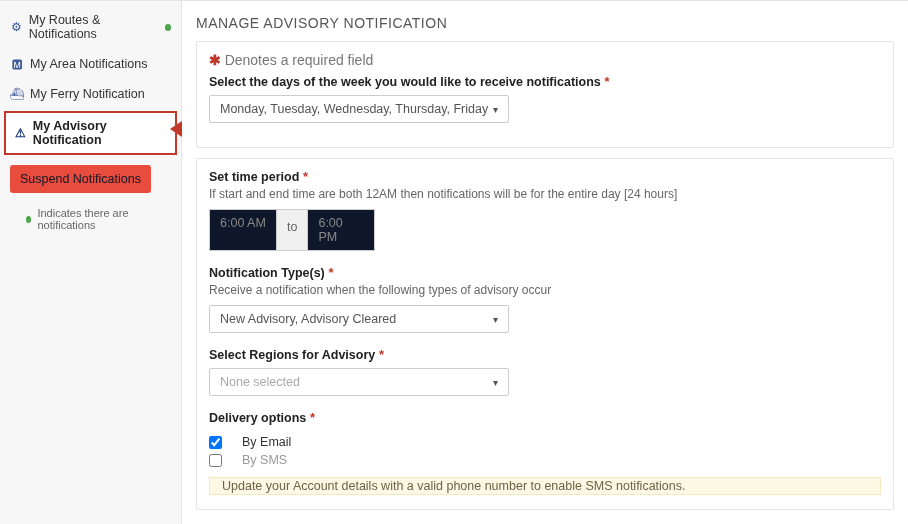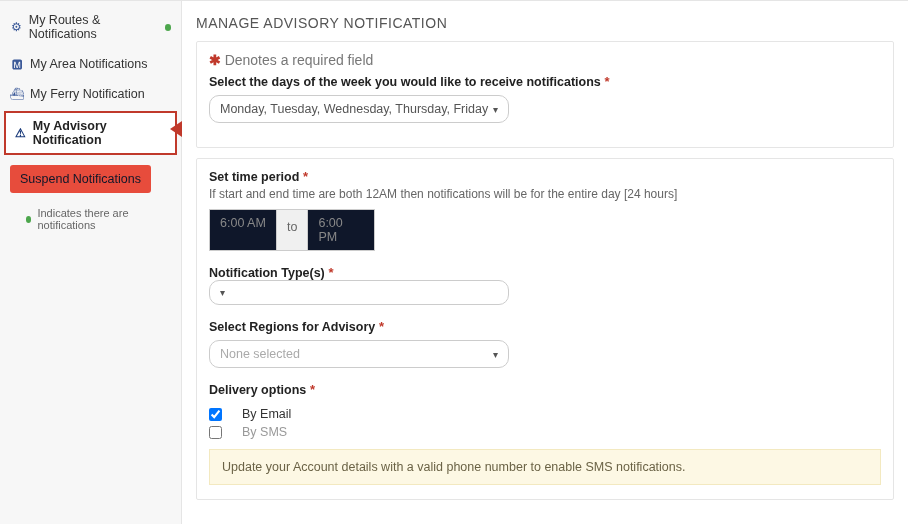--- a/index.html
+++ b/index.html
@@ -14,30 +14,30 @@
   .arrow { position:absolute; left:170px; top:120px; width:0;height:0;border-top:8px solid transparent;border-bottom:8px solid transparent;border-right:12px solid #c0392b;}
   .legend { font-size:11px; color:#666; padding:6px 26px; display:flex; align-items:center; gap:6px;}
   .legend-dot { width:7px;height:7px;border-radius:50%;background:#4ca64c;}
   .main { flex:1; padding:10px 14px 16px 14px; overflow:auto;}
   .page-title { font-size:14px; letter-spacing:0.5px; color:#555; margin:4px 0 10px 0;}
   .panel { border:1px solid #e5e5e5; border-radius:2px; padding:10px 12px; margin-bottom:10px;}
   .denotes { font-size:14px; color:#777; margin-bottom:6px;}
   .req-star { color:#c0392b; font-weight:bold;}
   .field-label { font-weight:600; font-size:12.5px; color:#222; }
   .subtext { font-size:12px; color:#666; margin:3px 0 8px 0;}
-  .select { border:1px solid #ccc; border-radius:10px; padding:6px 10px; font-size:12.5px; color:#555; display:flex; justify-content:space-between; align-items:center; width:300px; background:#fff; cursor:pointer;}
+  .select { border:1px solid #ccc; border-radius:2px; padding:6px 10px; font-size:12.5px; color:#555; display:flex; justify-content:space-between; align-items:center; width:300px; background:#fff; cursor:pointer;}
   .select .caret { font-size:10px; color:#555;}
   .select.placeholder { color:#aaa;}
   .time-row { display:flex; align-items:stretch; margin-top:4px;}
   .time-input { border:1px solid #ccc; padding:6px 10px; width:68px; font-size:12.5px; color:#888; background:#0f172a;}
   .to-box { border:1px solid #ccc; border-left:none; border-right:none; background:#f0f0f0; padding:10px 10px; font-size:12.5px; color:#666;}
   .time-input.right { }
   .check-row { display:flex; align-items:center; gap:20px; font-size:12.5px; margin:4px 0;}
   .check-row input { margin:0;}
-  .warn-box { background:#fdf8e4; border:1px solid #f3e9c0; padding:10px 12px; font-size:12.5px; color:#6b6346; margin-top:10px;}
+  .warn-box { background:#fdf8e4; border:1px solid #f3e9c0; padding:1px 12px; font-size:12.5px; color:#6b6346; margin-top:10px;}
   .group { margin-bottom:14px;}
   .sidebar { position:relative;}
 </style>
 </head>
 <body>
 
 <div class="app">
   <div class="sidebar">
     <div class="nav-item">
       <span class="icon">⚙</span>
@@ -91,21 +91,23 @@
         <div class="time-row">
           <div class="time-input">6:00 AM</div>
           <div class="to-box">to</div>
           <div class="time-input right">6:00 PM</div>
         </div>
       </div>
 
       <div class="group">
         <span class="field-label">Notification Type(s)</span>
         <span class="req-star"> *</span>
+        <div class="subtext">Receive a notification when the following types of advisory occur</div>
         <div class="select">
+          <span>New Advisory, Advisory Cleared</span>
           <span class="caret">▾</span>
         </div>
       </div>
 
       <div class="group">
         <span class="field-label">Select Regions for Advisory</span>
         <span class="req-star"> *</span>
         <div style="height:6px"></div>
         <div class="select placeholder">
           <span>None selected</span>

